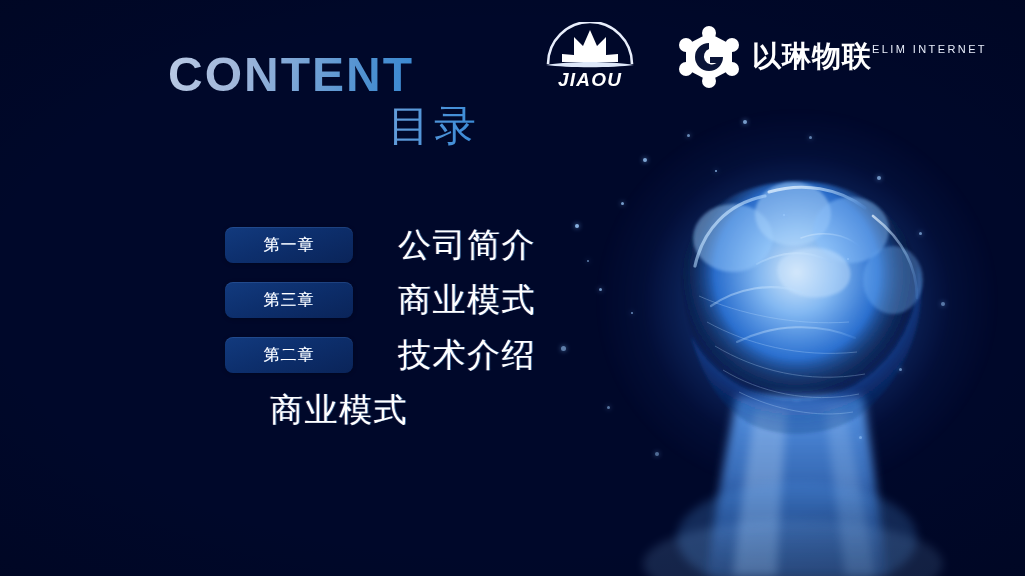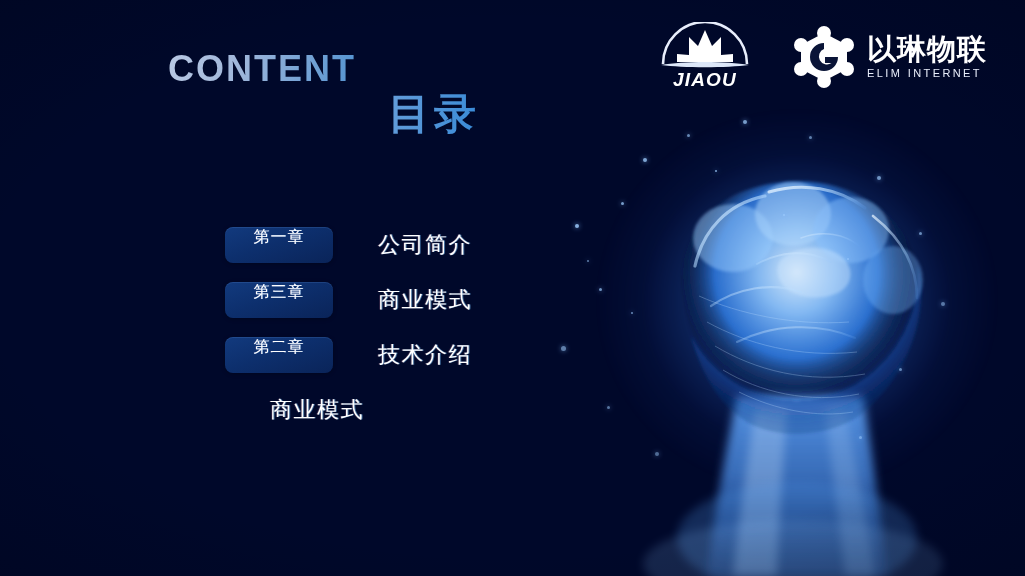--- a/index.html
+++ b/index.html
@@ -63,21 +63,21 @@
     font-family: "Liberation Sans", "DejaVu Sans", sans-serif;
   }
 
   .logo-elim {
     display: flex;
     align-items: center;
     gap: 12px;
   }
   .logo-elim .elim-text {
     display: flex;
-    flex-direction: column;
+    flex-direction: row;
     justify-content: center;
   }
   .logo-elim .cn {
     font-size: 29px;
     font-weight: 700;
     color: #ffffff;
     letter-spacing: 1px;
     line-height: 1.05;
     font-family: "DejaVu Sans", "Liberation Sans", sans-serif;
   }
@@ -91,37 +91,37 @@
   }
 
   
   .title-block {
     position: absolute;
     left: 168px;
     top: 50px;
     width: 330px;
   }
   .title-en {
-    font-size: 36px;
+    font-size: 48px;
     font-weight: 700;
     letter-spacing: 2px;
     line-height: 1.05;
     background: linear-gradient(100deg, #b9c9e4 0%, #9fb6da 22%, #4a8fd0 62%, #1a7cd6 100%);
     -webkit-background-clip: text;
     background-clip: text;
     color: transparent;
     -webkit-text-fill-color: transparent;
     font-family: "Liberation Sans", "DejaVu Sans", sans-serif;
   }
   .title-cn {
     margin-top: 2px;
     text-align: right;
     padding-right: 18px;
     font-size: 42px;
-    font-weight: 700;
+    font-weight: 400;
     letter-spacing: 4px;
     line-height: 1.12;
     background: linear-gradient(100deg, #c2d2ea 0%, #8fb0dd 38%, #2f86d6 100%);
     -webkit-background-clip: text;
     background-clip: text;
     color: transparent;
     -webkit-text-fill-color: transparent;
     font-family: "DejaVu Sans", "Liberation Sans", sans-serif;
   }
 
@@ -133,40 +133,40 @@
     display: flex;
     flex-direction: column;
     gap: 9px;
   }
   .chapter-row {
     display: flex;
     align-items: center;
     height: 46px;
   }
   .chapter-tag {
-    width: 108px;
+    width: 128px;
     height: 36px;
     border-radius: 8px;
     display: flex;
-    align-items: flex-start;
+    align-items: center;
     justify-content: center;
     background: linear-gradient(160deg, #123a7e 0%, #0d2f6d 45%, #0a2459 100%);
     box-shadow: inset 0 1px 0 rgba(120,170,235,0.16), 0 1px 4px rgba(0,0,0,0.25);
   }
   .chapter-tag-label {
     font-size: 16px;
     font-weight: 400;
     color: #ffffff;
     letter-spacing: 1px;
     text-shadow: 0.6px 0 0 rgba(120,190,255,0.55), -0.6px 0 0 rgba(255,170,190,0.20);
     font-family: "DejaVu Sans", "Liberation Sans", sans-serif;
   }
   .chapter-title {
     margin-left: 45px;
-    font-size: 22px;
+    font-size: 33px;
     font-weight: 400;
     color: #ffffff;
     letter-spacing: 1.5px;
     white-space: nowrap;
     text-shadow: 1px 0 0 rgba(120,195,255,0.5), -1px 0 0 rgba(255,160,185,0.18);
     font-family: "DejaVu Sans", "Liberation Sans", sans-serif;
   }
 
   
   .fist-art {

